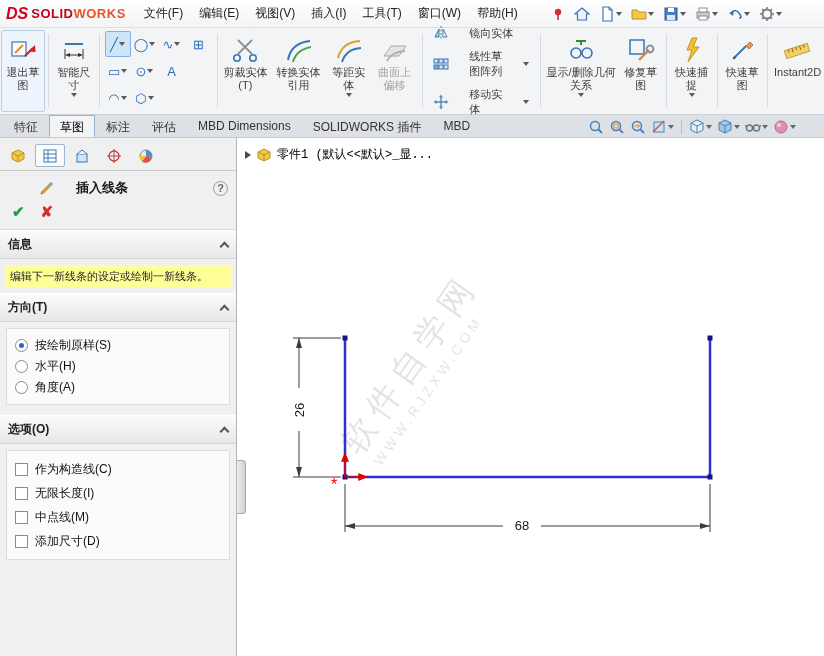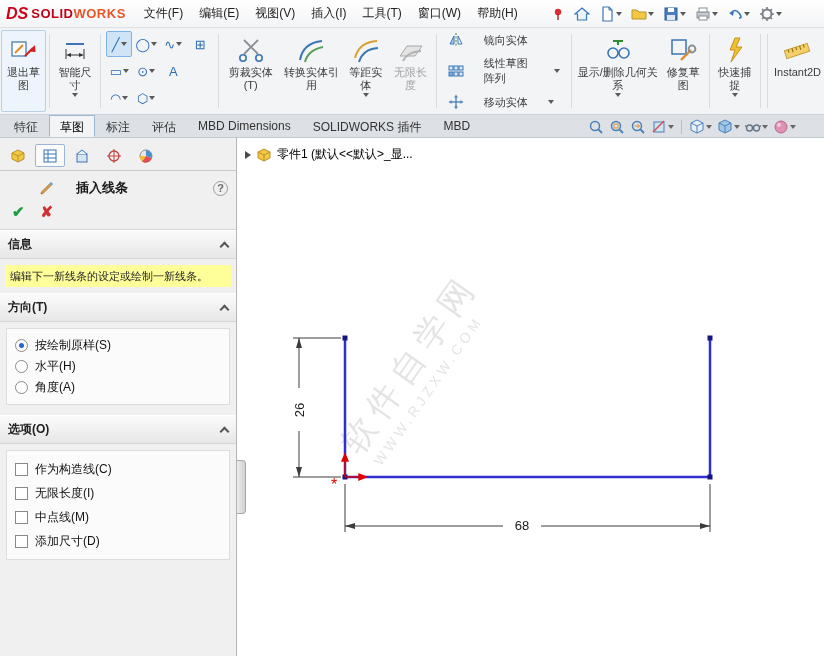--- a/index.html
+++ b/index.html
@@ -65,21 +65,21 @@
   .radio-row, .check-row { display:flex; align-items:center; gap:7px; height:21px; }
   .check-row { height:24px; }
   .radio { width:13px; height:13px; border:1px solid #8a8a8a; border-radius:50%; background:#fff; position:relative; flex:none; }
   .radio.sel::after { content:""; position:absolute; inset:3px; background:#2a66c8; border-radius:50%; }
   .cb { width:13px; height:13px; border:1px solid #8a8a8a; background:#fff; flex:none; }
   .opt-label { font-size:12px; color:#111; }
   .focus-dotted { outline:1px dotted #777; }
 
   
   #graphics { position:absolute; left:237px; top:138px; width:587px; height:518px; background:#fff; }
-  .tree { position:absolute; left:8px; top:8px; display:flex; align-items:center; gap:6px; font-size:12px; color:#000; z-index:3; }
+  .tree { position:absolute; left:8px; top:8px; display:flex; align-items:center; gap:6px; font-size:12px; color:#000; z-index:3;font-family:Liberation Mono, monospace; }
   .tree-arrow { width:0; height:0; border-top:4px solid transparent; border-bottom:4px solid transparent; border-left:6px solid #4a4a4a; }
   .flyout-tab { position:absolute; left:0; top:322px; width:9px; height:54px;
     background:linear-gradient(90deg,#ececec,#d2d2d2); border:1px solid #a8a8a8; border-left:none; border-radius:0 4px 4px 0; z-index:3; }
   #sketch-svg { position:absolute; left:0; top:0; z-index:1; }
 </style>
 </head>
 <body>
 
 <div id="menubar">
   <div class="logo">
@@ -248,21 +248,21 @@
     <span class="rb-label">等距实体</span>
     <span class="dd rb-dd"></span>
   </div>
   <div class="rb-big">
     <span class="rb-ic">
       <svg class="i28" viewBox="0 0 28 28">
           <path d="M3 20 L10 10 H25 L18 20 Z" fill="#e4e4e4" stroke="#a8a8a8"></path>
           <path d="M6 25 Q10 16 24 15" fill="none" stroke="#b2b2b2" stroke-width="2"></path>
         </svg>
     </span>
-    <span class="rb-label gray">无限长度</span>
+    <span class="rb-label gray">曲面上偏移</span>
   </div>
   <div class="rb-sep"></div>
 
   <div class="rb-stack">
     <div class="rb-row">
       <span>
         <svg class="i16" viewBox="0 0 16 16">
             <line x1="8" y1="1" x2="8" y2="15" stroke="#4a8a4a" stroke-dasharray="2 1.5"></line>
             <polygon points="6,4 2,12 6,12" fill="#a8cce8" stroke="#3a76b5"></polygon>
             <polygon points="10,4 14,12 10,12" fill="#fff" stroke="#3a76b5"></polygon>
@@ -326,20 +326,30 @@
   <div class="rb-big">
     <span class="rb-ic">
       <svg class="i28" viewBox="0 0 28 28">
           <path d="M14 2 L9 14 H14 L10 26 L21 11 H15 L19 2 Z" fill="#f0c030" stroke="#c89020"></path>
         </svg>
     </span>
     <span class="rb-label">快速捕捉</span>
     <span class="dd rb-dd"></span>
   </div>
   <div class="rb-sep"></div>
+  <div class="rb-big">
+    <span class="rb-ic">
+      <svg class="i28" viewBox="0 0 28 28">
+          <path d="M5 23 L18 10" stroke="#3a76b5" stroke-width="2"></path>
+          <polygon points="18,10 22,6 25,9 21,13" fill="#e0a050" stroke="#b07828"></polygon>
+          <path d="M5 23 L8.5 22 L6 19.5 Z" fill="#555"></path>
+        </svg>
+    </span>
+    <span class="rb-label">快速草图</span>
+  </div>
   <div class="rb-sep"></div>
   <div class="rb-big" style="min-width:52px">
     <span class="rb-ic">
       <svg class="i28" viewBox="0 0 28 28">
           <g transform="rotate(-18 14 15)">
             <rect x="2" y="11" width="24" height="8" fill="#f5d06a" stroke="#c8a030"></rect>
             <path d="M6 11 v3 M10 11 v4 M14 11 v3 M18 11 v4 M22 11 v3" stroke="#8a6a10"></path>
           </g>
         </svg>
     </span>

